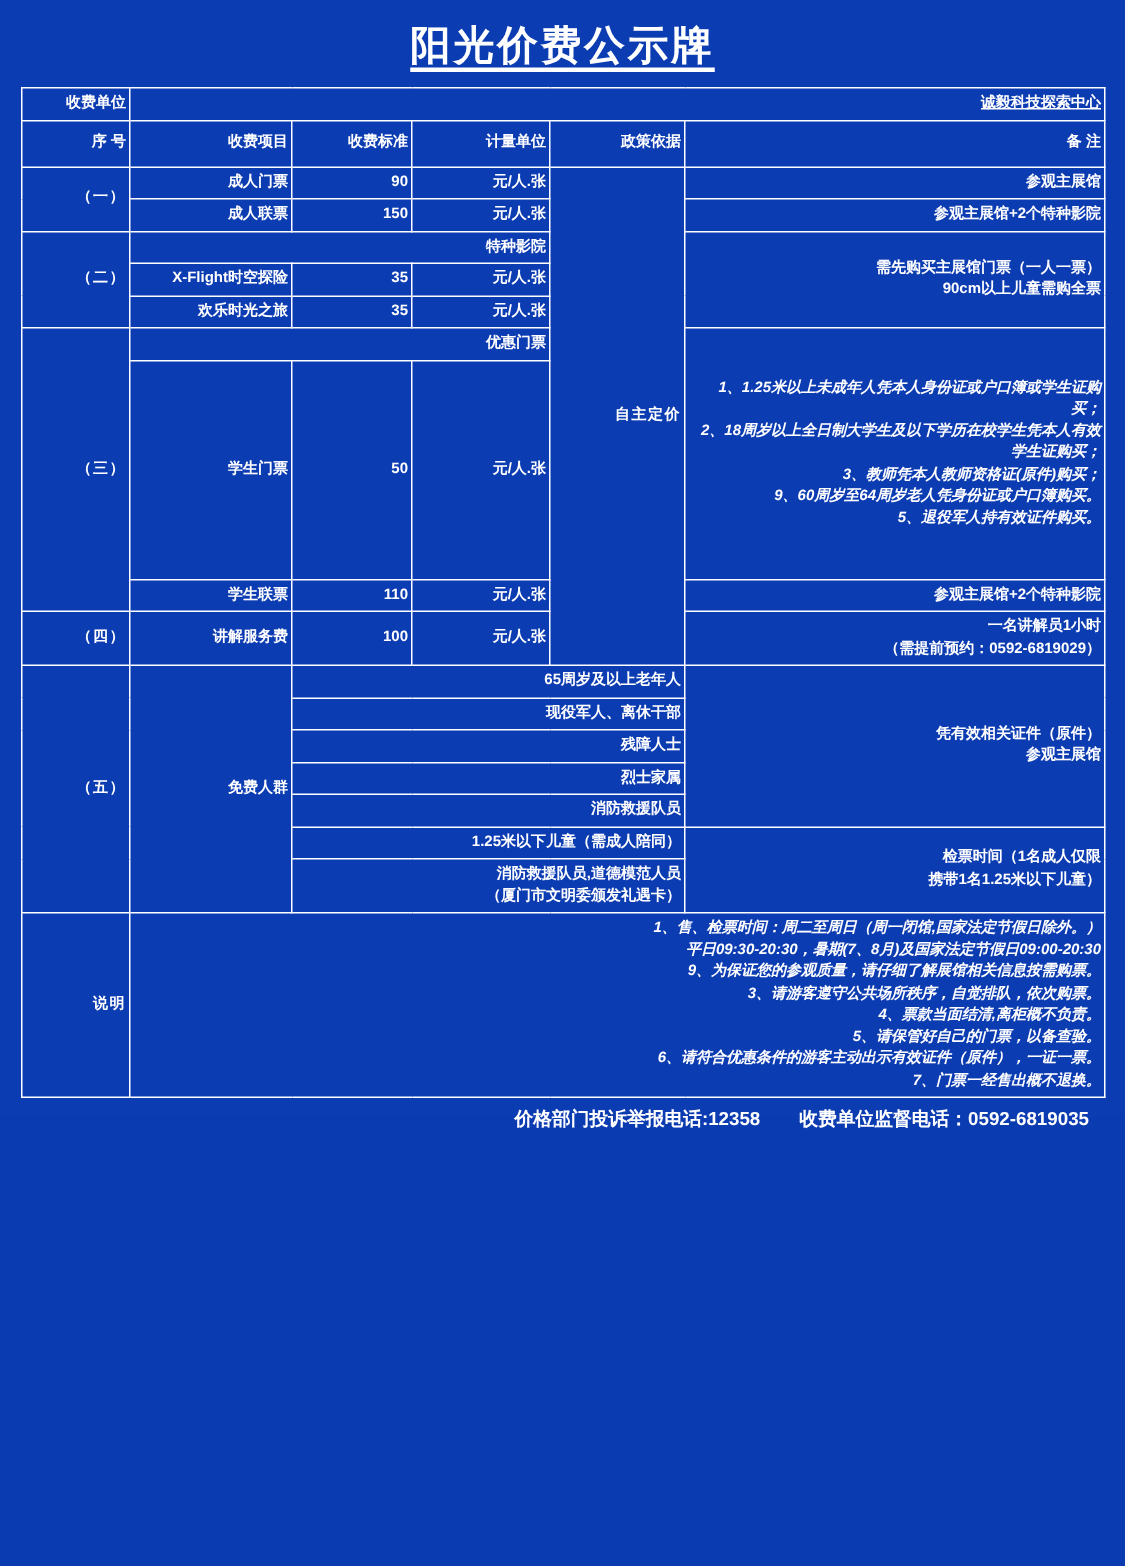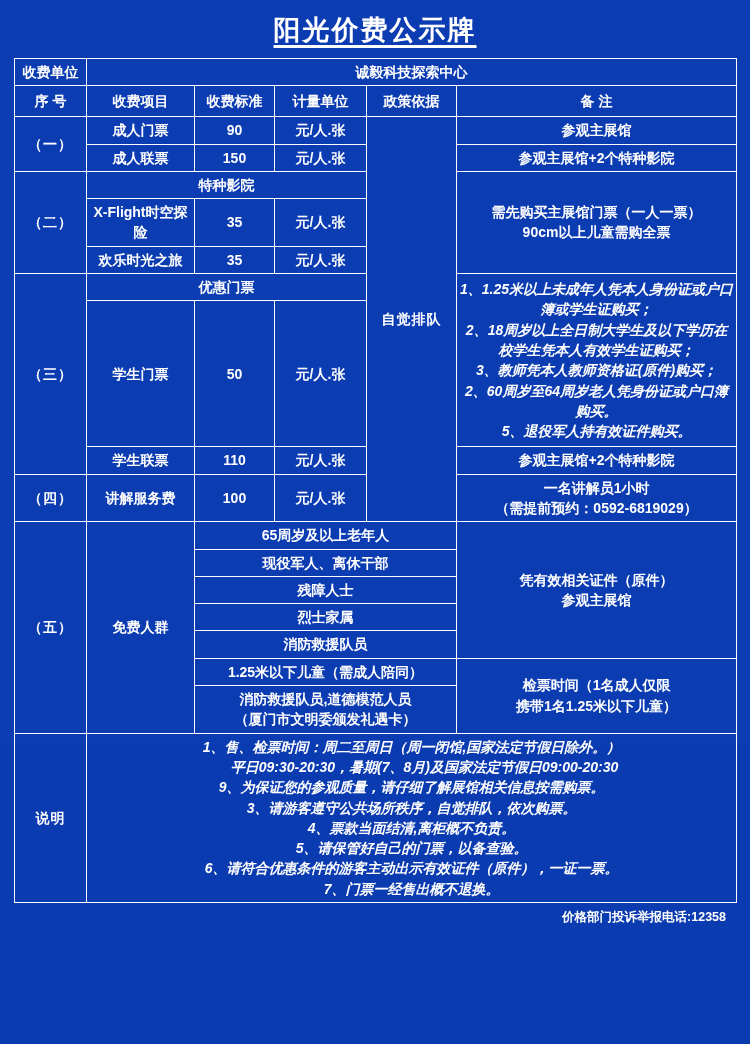--- a/index.html
+++ b/index.html
@@ -32,36 +32,36 @@
     text-underline-offset: 6px;
     text-decoration-thickness: 3px;
   }
   table.main {
     width: 722px;
     border-collapse: collapse;
     table-layout: fixed;
   }
   table.main td {
     border: 1px solid #ffffff;
-    text-align: center;
+    text-align: right;
     vertical-align: middle;
-    font-size: 14px;
+    font-size: 10px;
     font-weight: bold;
     padding: 3px 2px;
     line-height: 1.45;
   }
   .c1 { width: 72px; }
   .c2 { width: 108px; }
   .c3 { width: 80px; }
   .c4 { width: 92px; }
   .c5 { width: 90px; }
   .c6 { width: 280px; }
 
   .h-row td { font-size: 14px; height: 24px; margin-top: 20px; }
-  .unit-left { text-align: left; padding-left: 12px; font-size: 14px; }
+  .unit-left { text-align: left; padding-left: 12px; font-size: 14px; text-decoration: underline; }
   .big { font-size: 19px; font-weight: bold; letter-spacing: 1px; }
   .num { font-size: 15px; }
   .notes-left {
     text-align: left;
     padding: 5px 8px 5px 10px;
     font-size: 12.5px;
     line-height: 1.5;
     font-weight: bold;
     font-style: italic;
   }
@@ -117,21 +117,21 @@
         <td>计量单位</td>
         <td>政策依据</td>
         <td>备 注</td>
       </tr>
 
       <tr>
         <td class="big" rowspan="2">（一）</td>
         <td>成人门票</td>
         <td class="num">90</td>
         <td>元/人.张</td>
-        <td class="big" rowspan="9">自觉排队</td>
+        <td class="big" rowspan="9">自主定价</td>
         <td>参观主展馆</td>
       </tr>
       <tr>
         <td>成人联票</td>
         <td class="num">150</td>
         <td>元/人.张</td>
         <td>参观主展馆+2个特种影院</td>
       </tr>
 
       <tr>
@@ -153,21 +153,21 @@
         <td>元/人.张</td>
       </tr>
 
       <tr>
         <td class="big" rowspan="3">（三）</td>
         <td colspan="3">优惠门票</td>
         <td rowspan="2" class="notes-left">
           <div>1、1.25米以上未成年人凭本人身份证或户口簿或学生证购买；</div>
           <div>2、18周岁以上全日制大学生及以下学历在校学生凭本人有效学生证购买；</div>
           <div>3、教师凭本人教师资格证(原件)购买；</div>
-          <div>2、60周岁至64周岁老人凭身份证或户口簿购买。</div>
+          <div>9、60周岁至64周岁老人凭身份证或户口簿购买。</div>
           <div>5、退役军人持有效证件购买。</div>
         </td>
       </tr>
       <tr style="height:146px">
         <td>学生门票</td>
         <td class="num">50</td>
         <td>元/人.张</td>
       </tr>
       <tr>
         <td>学生联票</td>
@@ -234,15 +234,16 @@
           <span>6、请符合优惠条件的游客主动出示有效证件（原件），一证一票。</span><br>
           <span>7、门票一经售出概不退换。</span>
         </td>
       </tr>
 
     </tbody>
   </table>
 
   <div class="footer">
     <span class="nowrap">价格部门投诉举报电话:12358</span>
+    <span class="nowrap">收费单位监督电话：0592-6819035</span>
   </div>
 
 </div>
 
 </body></html>

